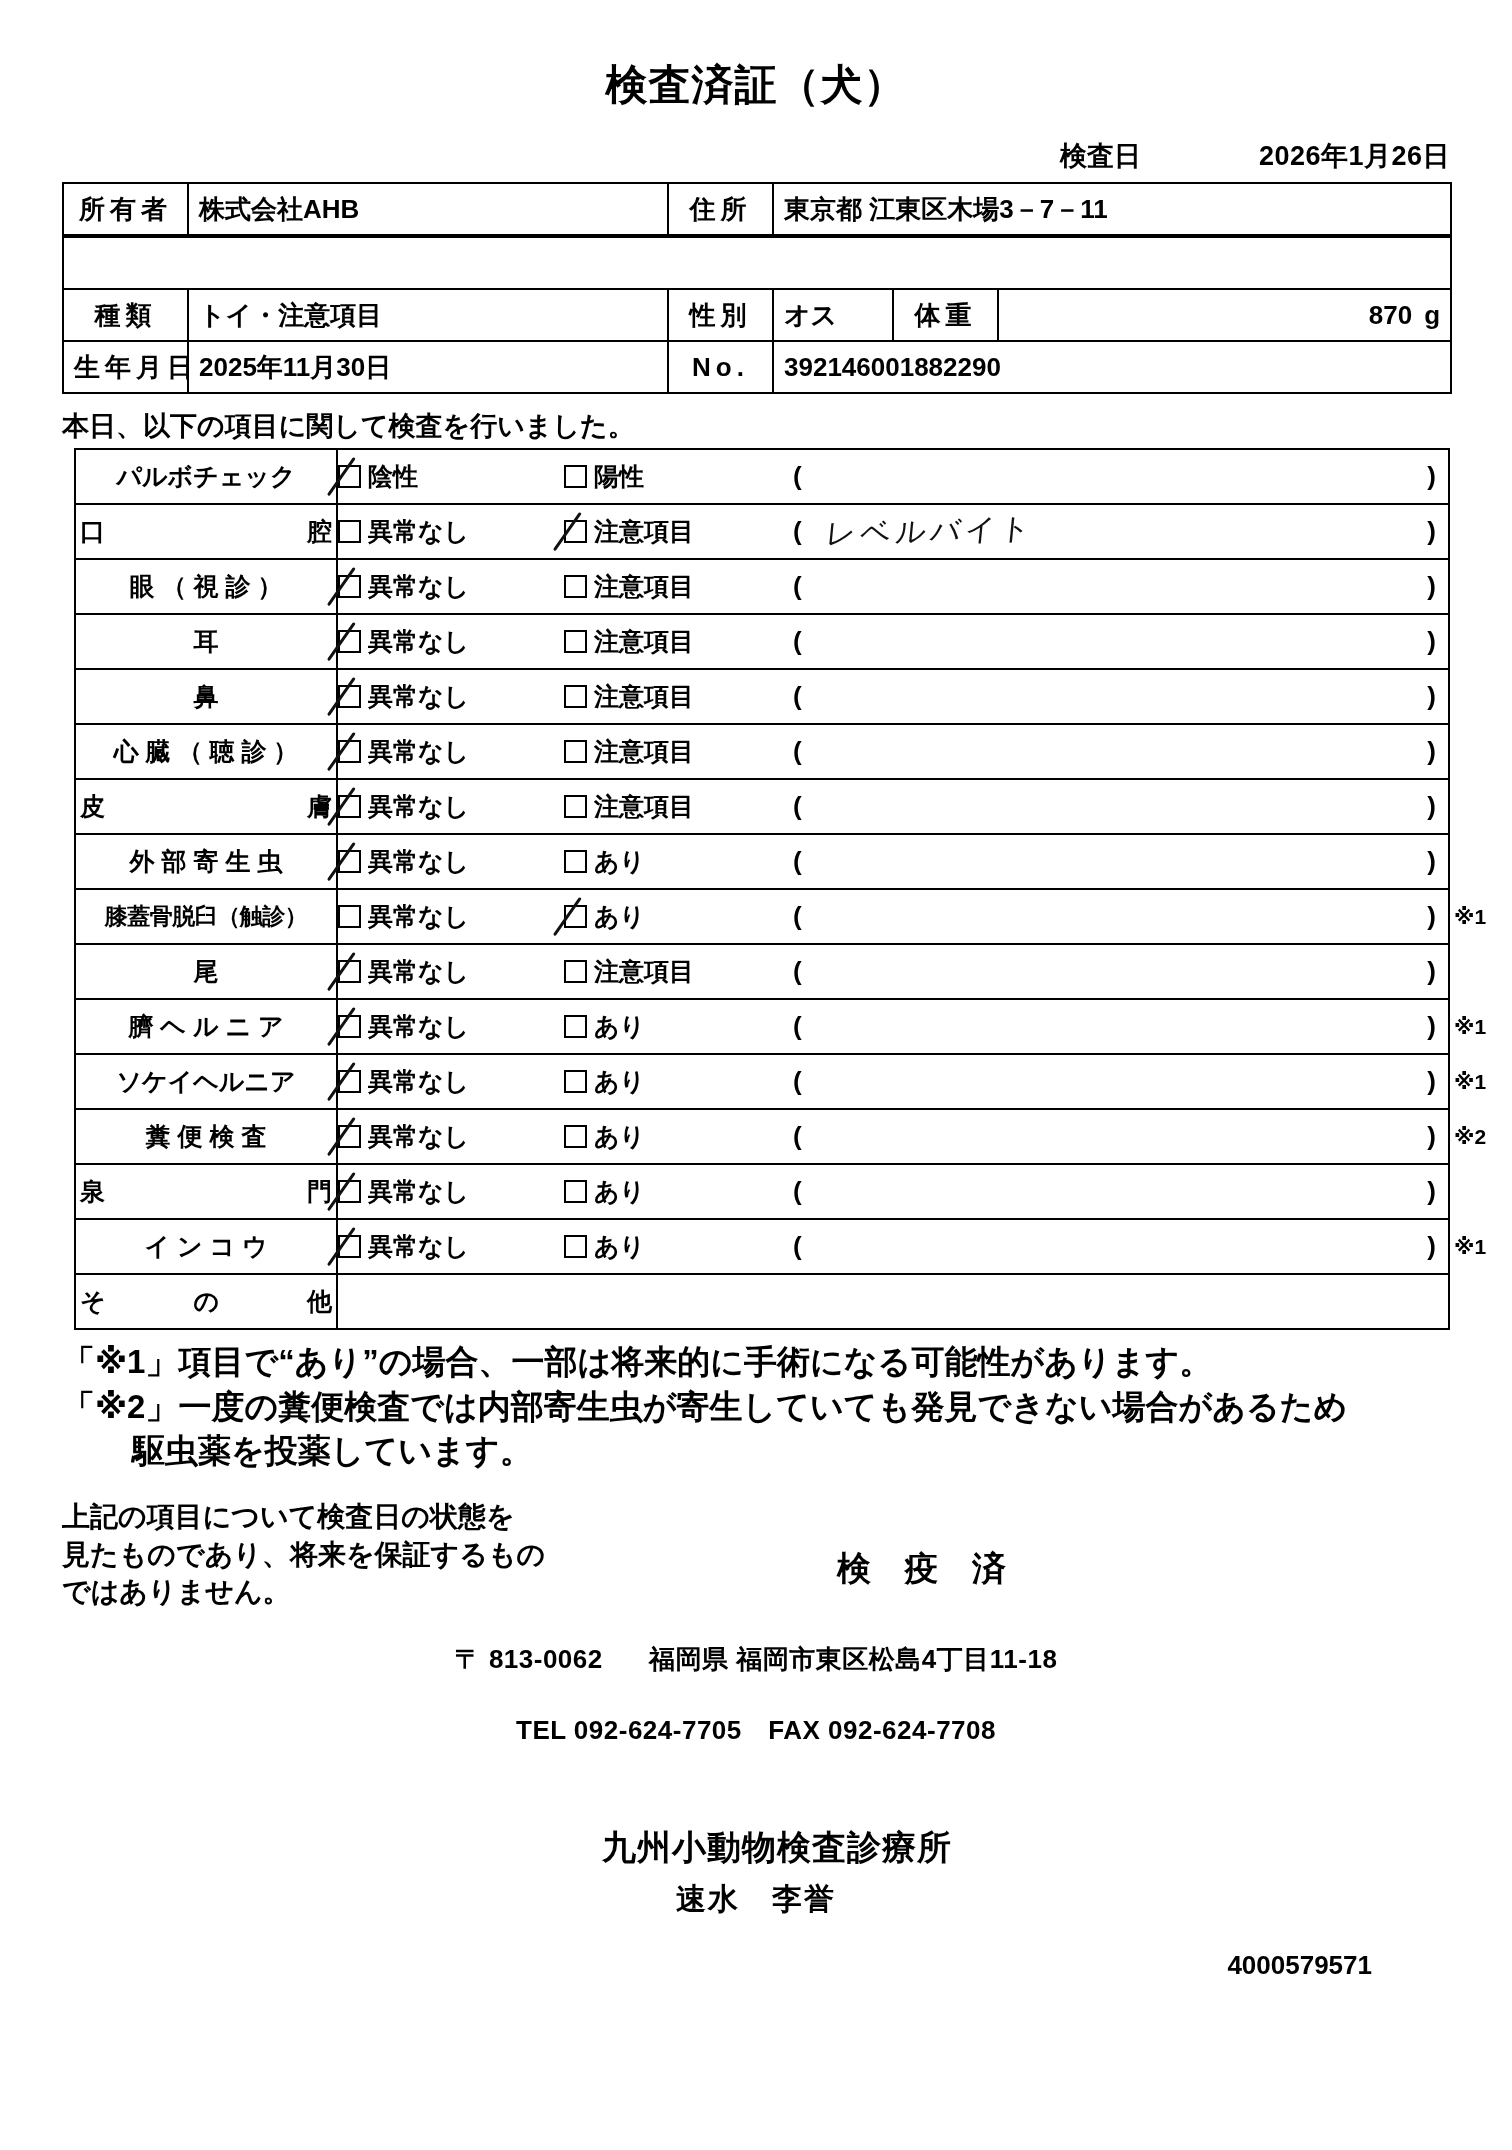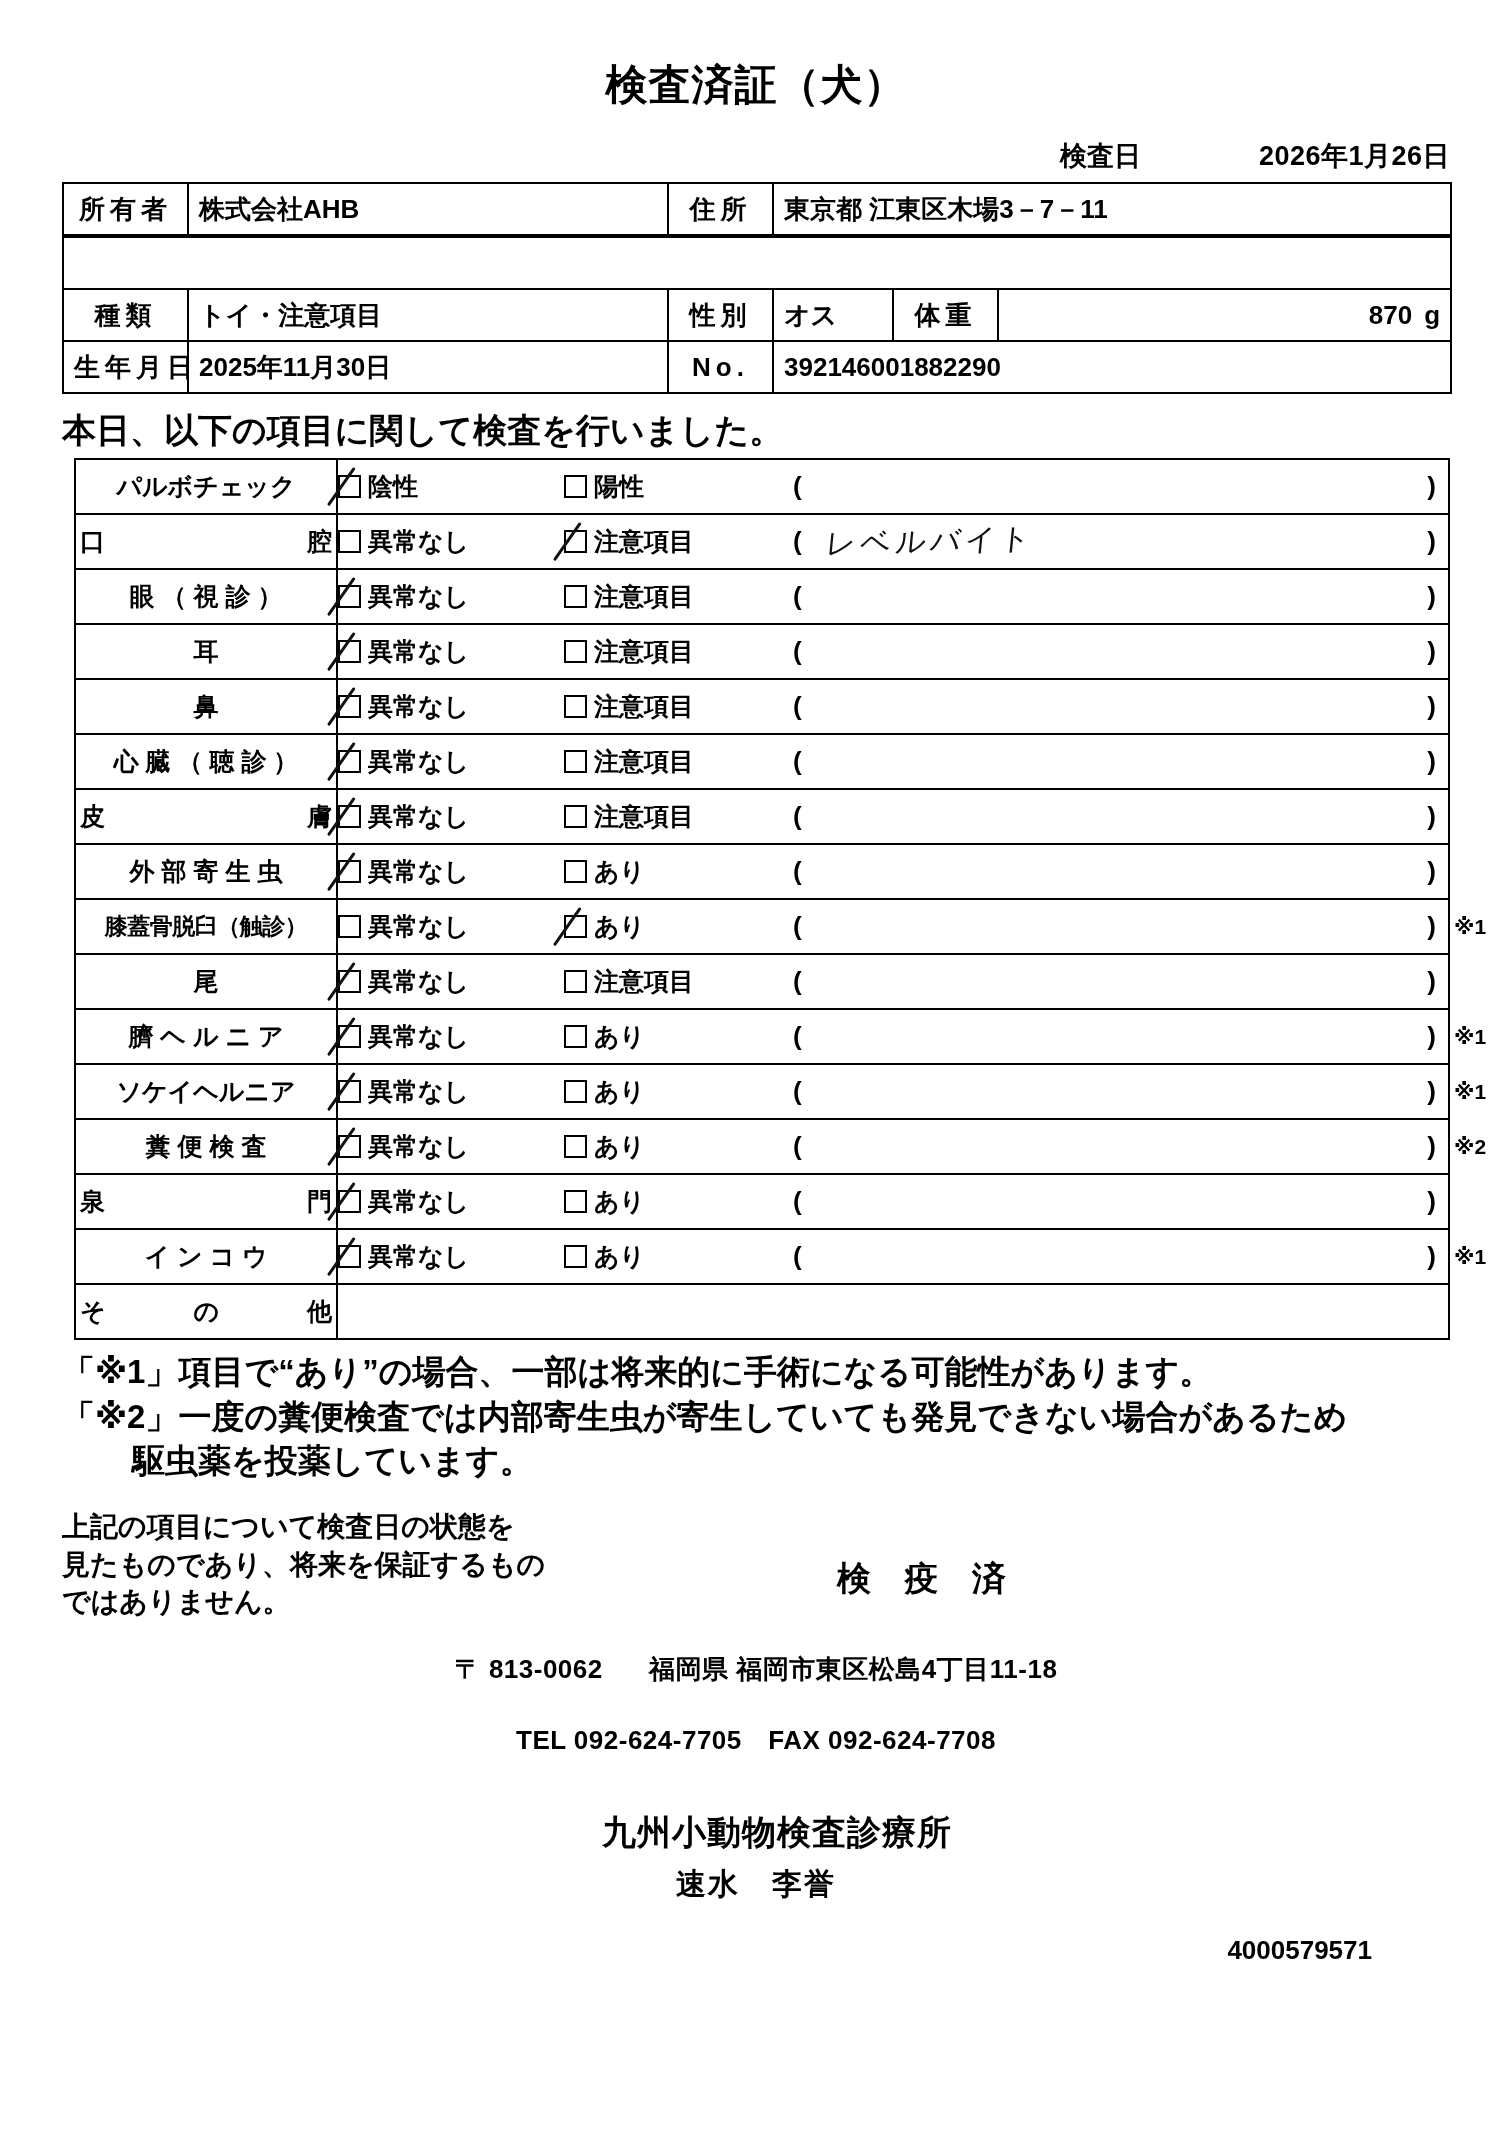--- a/index.html
+++ b/index.html
@@ -87,21 +87,21 @@
     padding: 0;
   }
   .unit {
     font-weight: bold;
     margin-left: 12px;
   }
 
   
   .intro {
     margin: 14px 0 4px 62px;
-    font-size: 34px;
+    font-size: 27px;
     font-weight: bold;
   }
 
   
   .items-wrap {
     margin: 0 62px 0 74px;
     position: relative;
   }
   table.items {
     border-collapse: collapse;
@@ -253,21 +253,21 @@
   }
   .clinic .tel {
     font-size: 26px;
     font-weight: bold;
     margin-top: 36px;
     letter-spacing: 0.5px;
   }
   .clinic .cname {
     font-size: 34px;
     font-weight: bold;
-    margin-top: 52px;
+    margin-top: 77px;
     letter-spacing: 1px;
     padding-left: 42px;
   }
   .clinic .person {
     font-size: 30px;
     font-weight: bold;
     margin-top: 8px;
     letter-spacing: 2px;
   }
   .serial {

